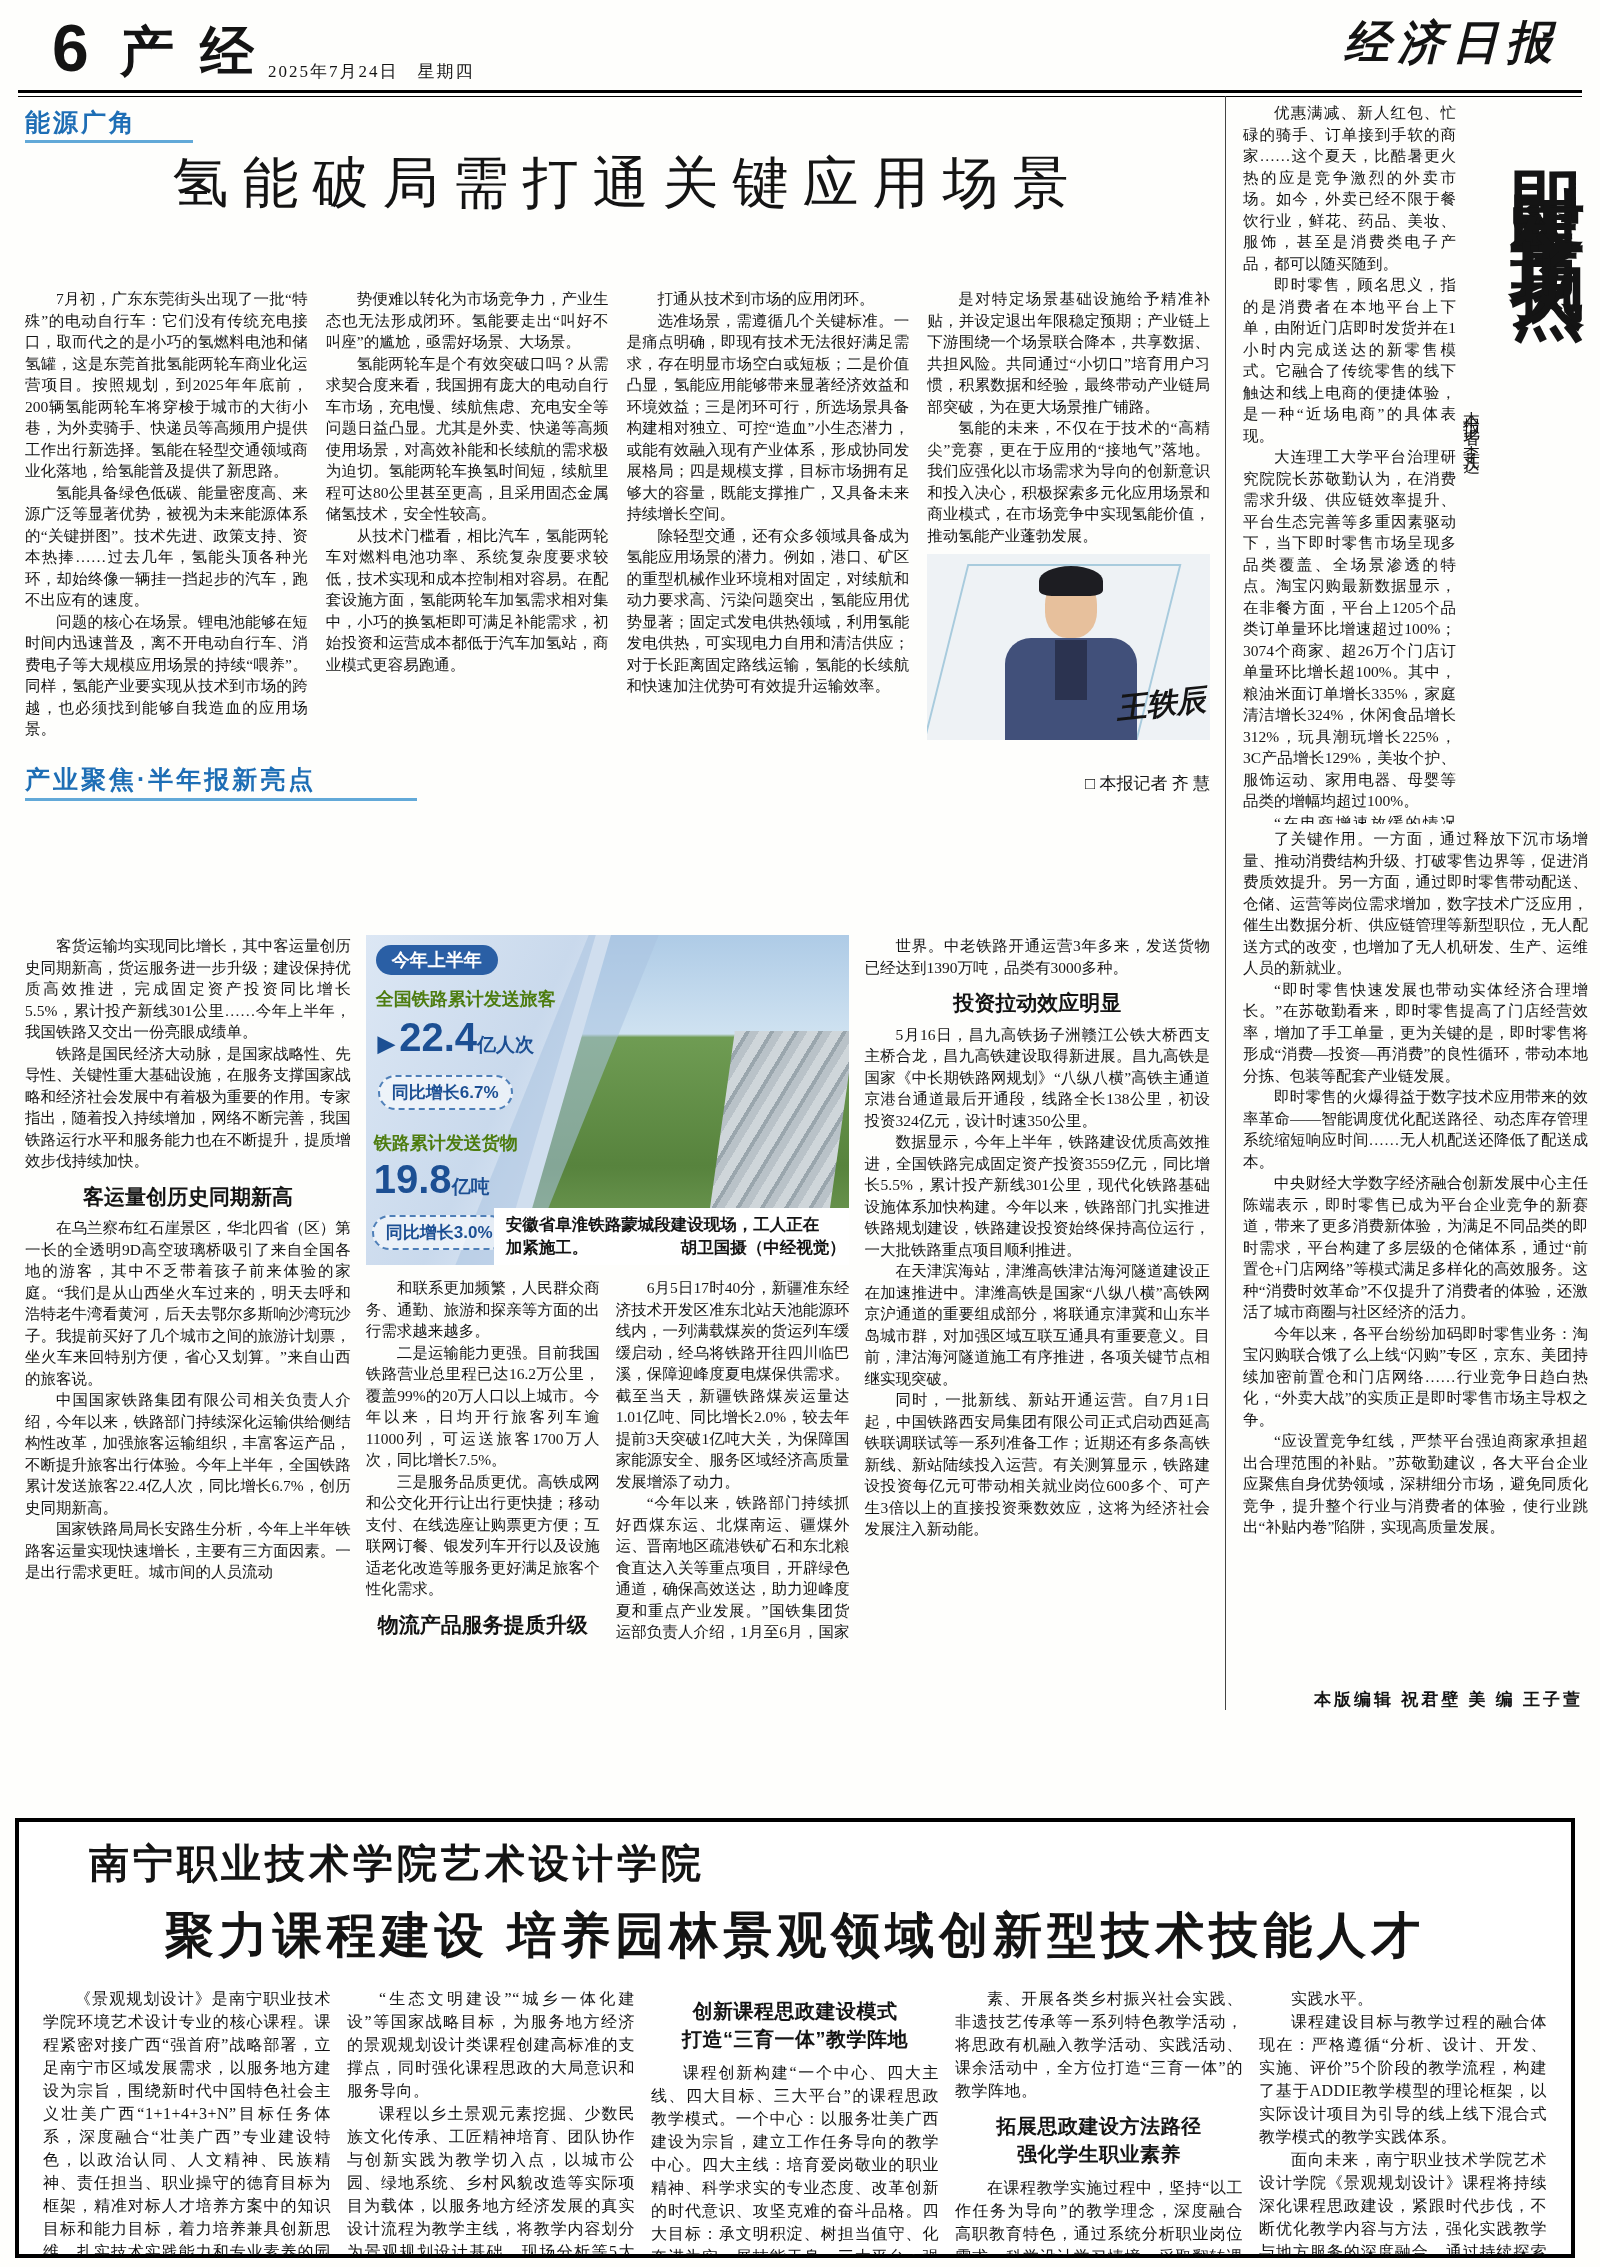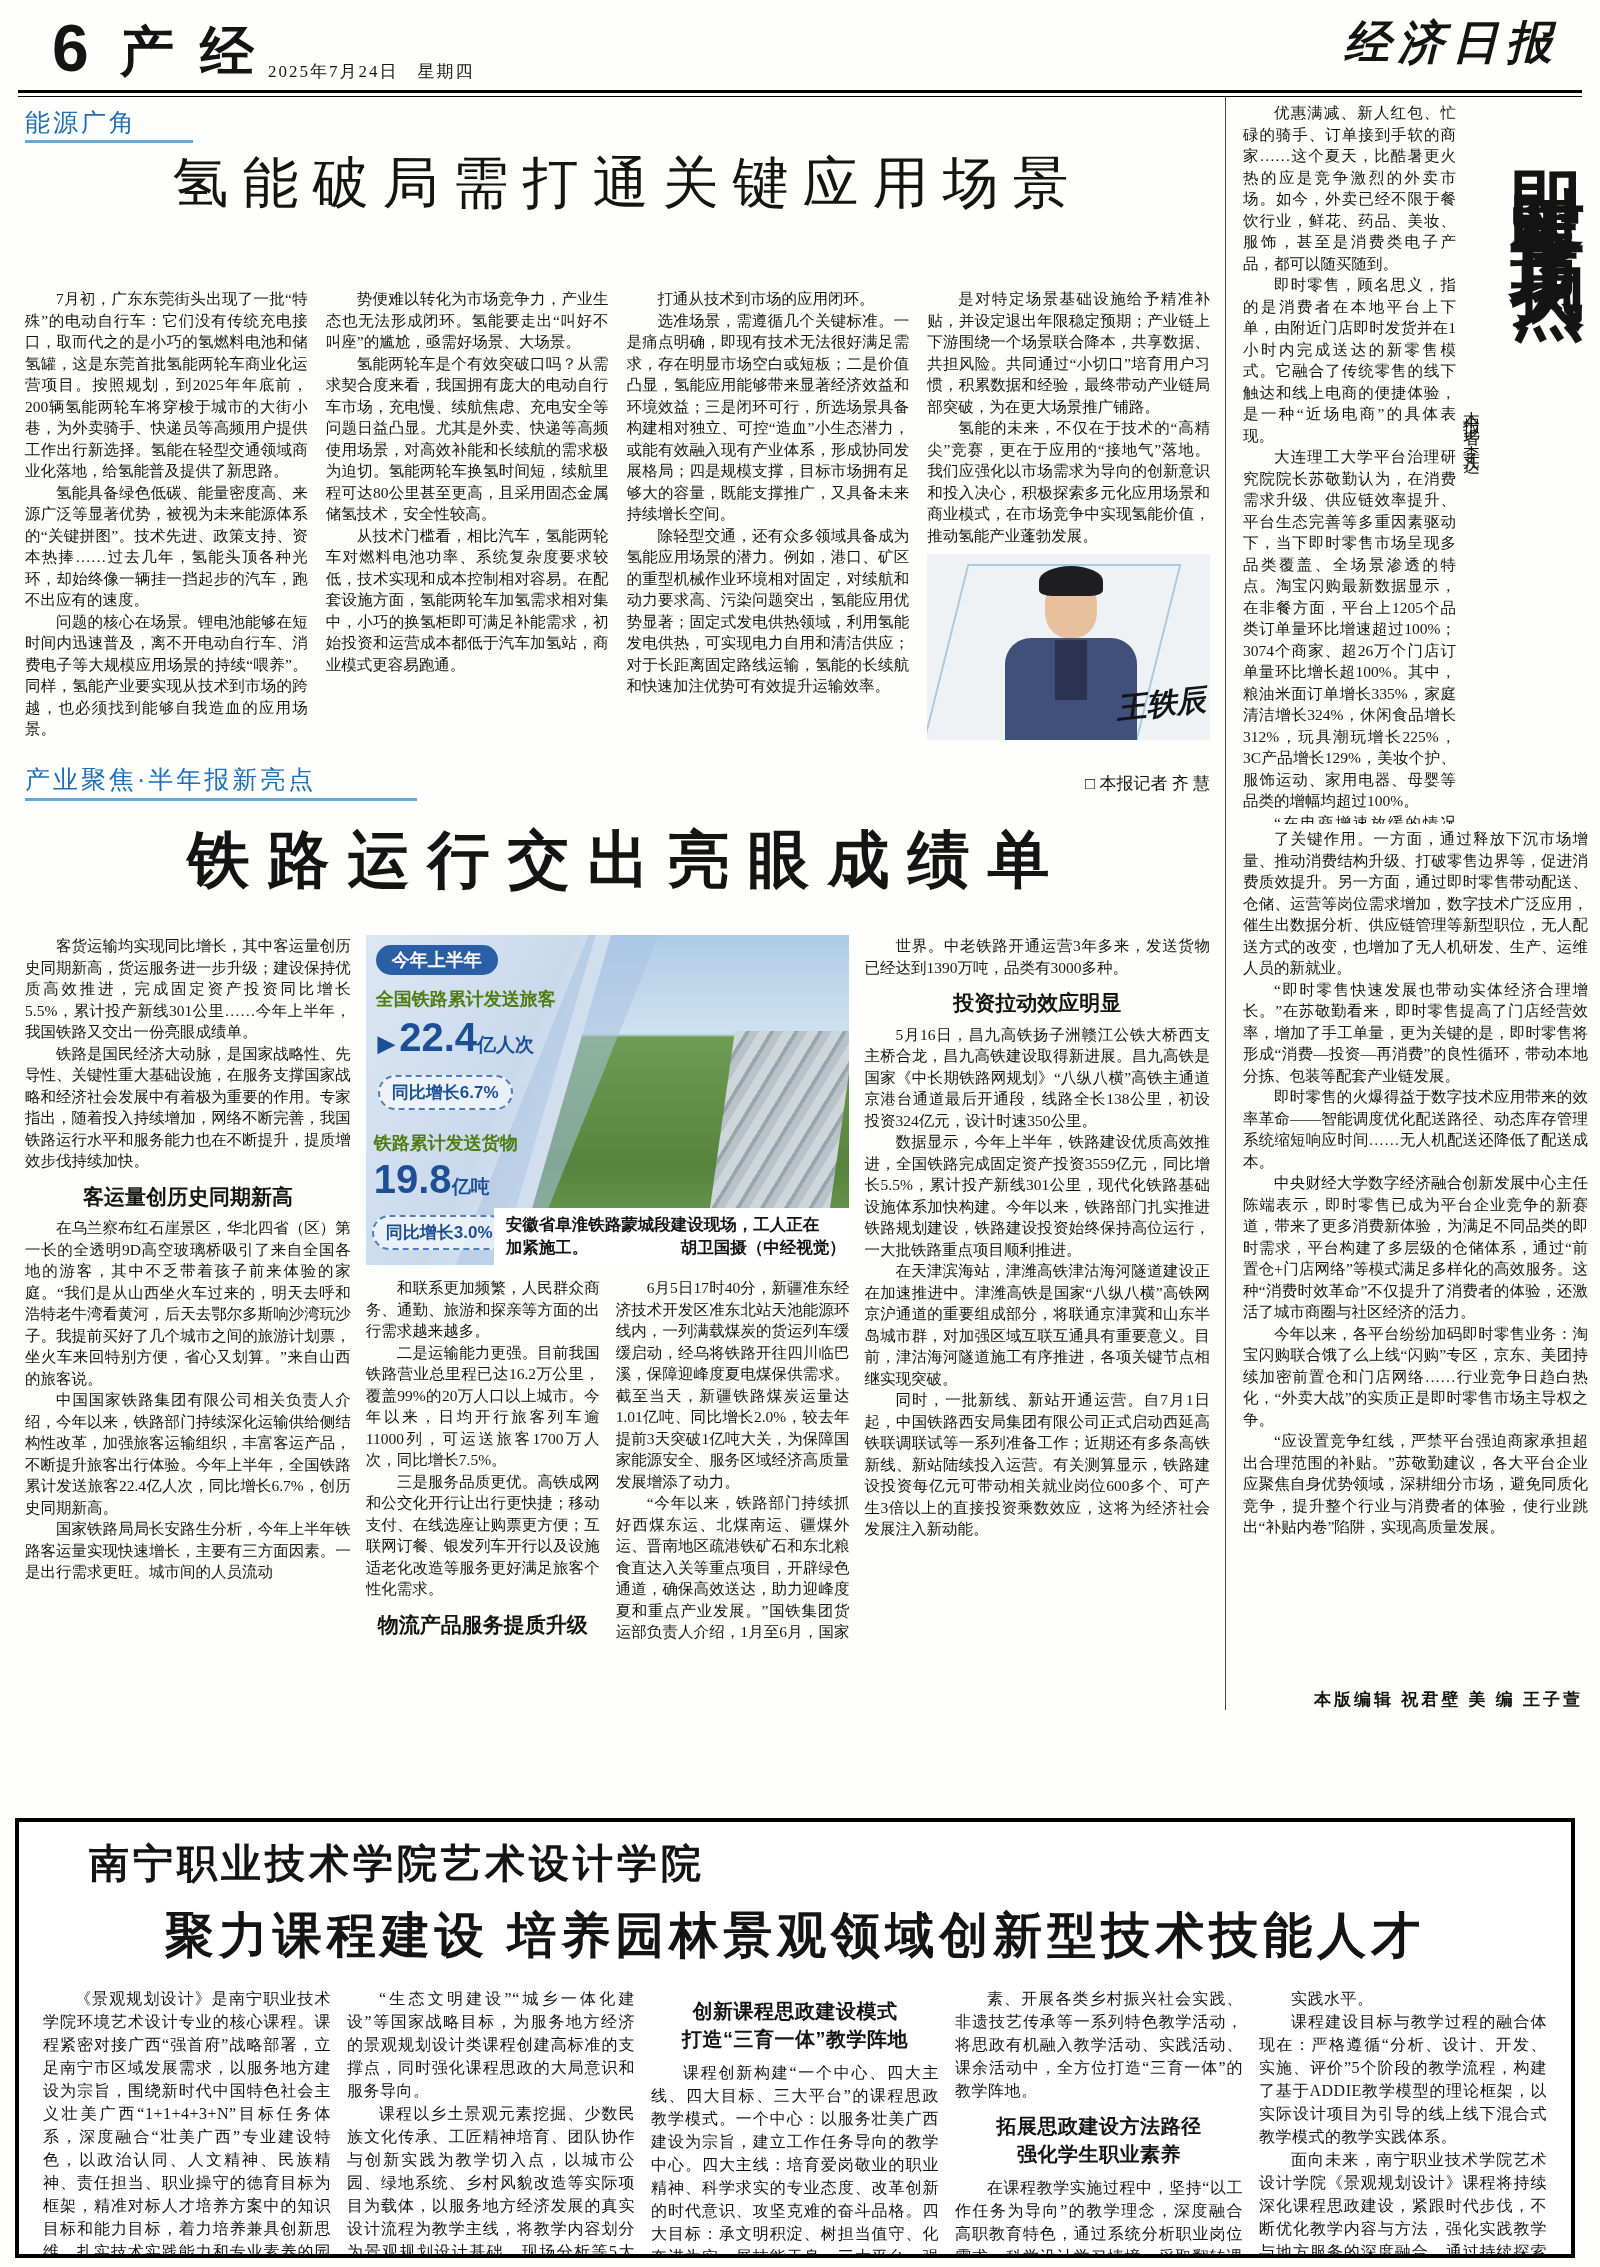--- a/index.html
+++ b/index.html
@@ -6,21 +6,21 @@
   .page{position:relative;width:1600px;height:2267px;background:#fefefc;margin:0 auto;
         font-family:"Liberation Serif","DejaVu Serif",serif;color:#141414;overflow:hidden;}
   
   .pageno{position:absolute;left:52px;top:10px;font-size:66px;font-weight:900;font-family:"Liberation Sans",sans-serif;}
   .section-title{position:absolute;left:120px;top:16px;font-size:54px;font-weight:900;letter-spacing:26px;font-family:"Liberation Serif",serif;}
   .dateline{position:absolute;left:268px;top:60px;font-size:17px;letter-spacing:2px;}
   .masthead{position:absolute;right:40px;top:12px;font-size:46px;font-weight:900;font-style:italic;letter-spacing:8px;font-family:"DejaVu Serif",serif;}
   .head-rule{position:absolute;left:18px;right:18px;top:90px;height:3px;background:#000;}
   .head-rule2{position:absolute;left:18px;right:18px;top:96px;height:1px;background:#000;}
   
-  .kicker{position:absolute;font-size:25px;font-weight:400;color:#1e6eb5;font-family:"Liberation Sans",sans-serif;letter-spacing:3px;}
+  .kicker{position:absolute;font-size:25px;font-weight:700;color:#1e6eb5;font-family:"Liberation Sans",sans-serif;letter-spacing:3px;}
   .kicker-rule{position:absolute;height:3px;background:#62a9d8;}
   
   .headline1{position:absolute;left:40px;width:1175px;top:146px;text-align:center;font-size:56px;font-weight:400;
              font-family:"Liberation Sans",sans-serif;letter-spacing:14px;}
   .headline2{position:absolute;left:40px;width:1175px;top:818px;text-align:center;font-size:62px;font-weight:900;
              font-family:"Liberation Serif",serif;letter-spacing:18px;}
   .byline2{position:absolute;left:980px;width:230px;top:772px;text-align:right;font-size:17px;}
   
   .cols{position:absolute;display:flex;}
   .col{overflow:hidden;text-align:justify;font-size:15.5px;line-height:21.5px;}
@@ -132,21 +132,20 @@
         <div class="head"></div>
         <div class="hair"></div>
         <div class="sig">王轶辰</div>
       </div>
     </div>
   </div>
 
   <div class="kicker" style="left:25px;top:763px;">产业聚焦·半年报新亮点</div>
   <div class="kicker-rule" style="left:25px;top:798px;width:392px;"></div>
   <div class="byline2">□ 本报记者 齐 慧</div>
-  <h2 class="headline2" style="margin:0;">铁路运行交出亮眼成绩单</h2>
 
   <div class="cols" id="rail-body">
     <div class="col rail-c1">
       <div>
           <p>客货运输均实现同比增长，其中客运量创历史同期新高，货运服务进一步升级；建设保持优质高效推进，完成固定资产投资同比增长5.5%，累计投产新线301公里……今年上半年，我国铁路又交出一份亮眼成绩单。</p>
           <p>铁路是国民经济大动脉，是国家战略性、先导性、关键性重大基础设施，在服务支撑国家战略和经济社会发展中有着极为重要的作用。专家指出，随着投入持续增加，网络不断完善，我国铁路运行水平和服务能力也在不断提升，提质增效步伐持续加快。</p>
         </div>
       <div class="subhead">客运量创历史同期新高</div>
       <div>
           <p>在乌兰察布红石崖景区，华北四省（区）第一长的全透明9D高空玻璃桥吸引了来自全国各地的游客，其中不乏带着孩子前来体验的家庭。“我们是从山西坐火车过来的，明天去呼和浩特老牛湾看黄河，后天去鄂尔多斯响沙湾玩沙子。我提前买好了几个城市之间的旅游计划票，坐火车来回特别方便，省心又划算。”来自山西的旅客说。</p>

